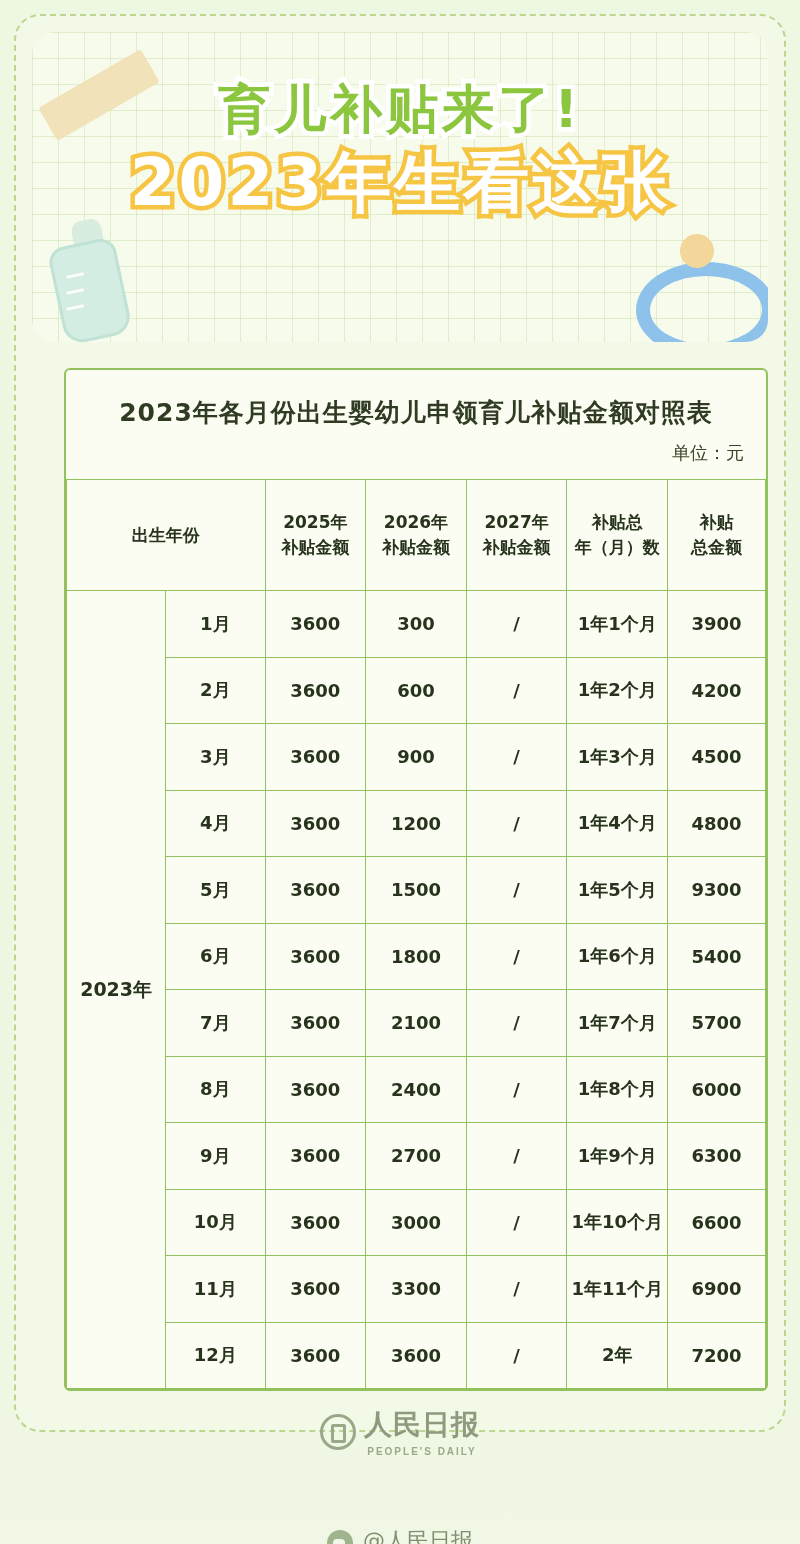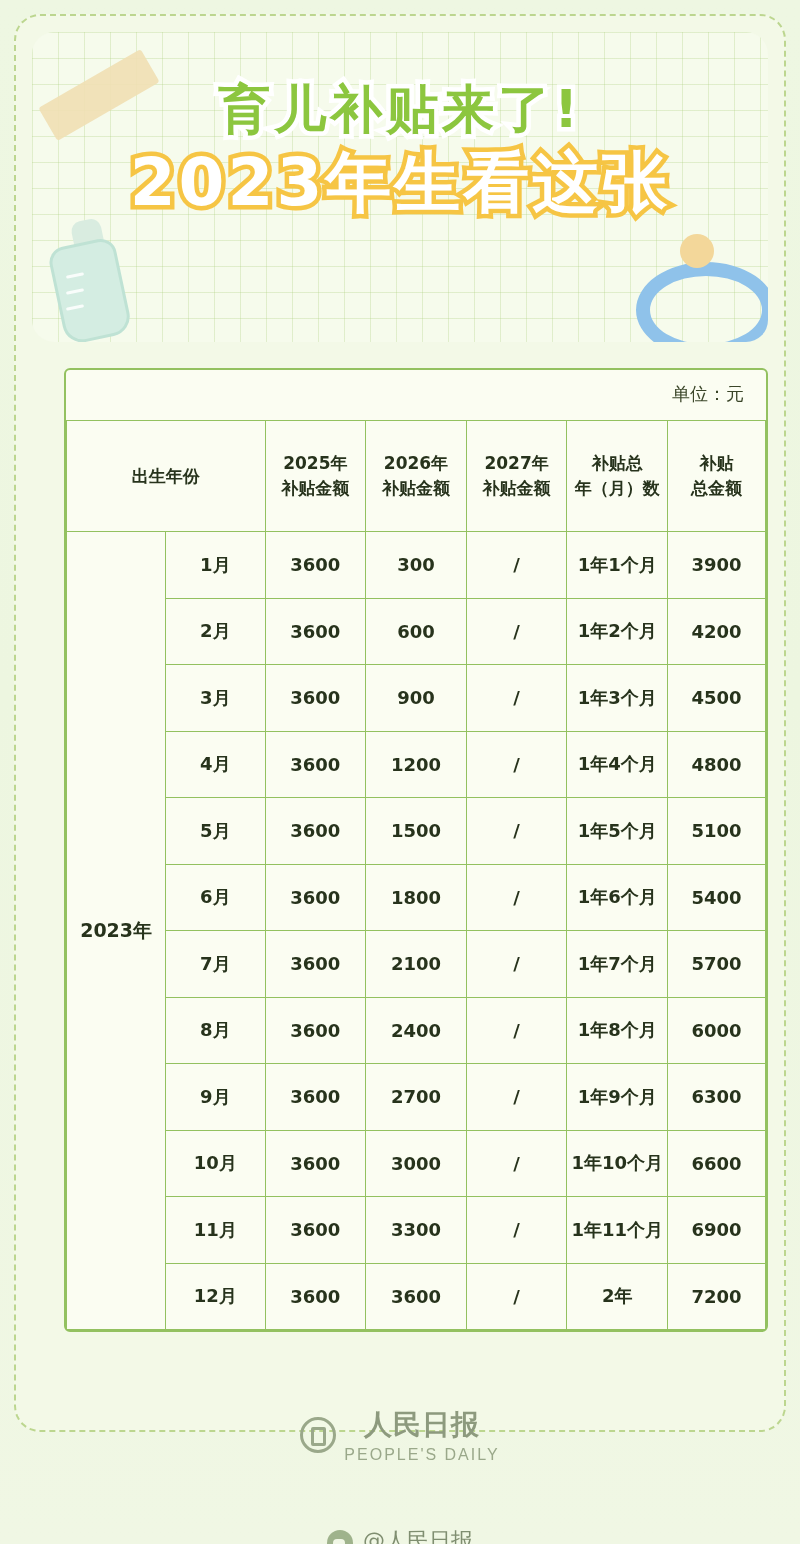--- a/index.html
+++ b/index.html
@@ -261,22 +261,22 @@
   .logo-text {
     font-family: "DejaVu Sans", "Liberation Sans", sans-serif;
     font-size: 28px;
     font-weight: bold;
     color: #8d9a7e;
     letter-spacing: 1px;
   }
   .logo-sub {
     display: block;
     font-family: "Liberation Sans", sans-serif;
-    font-size: 16px;
-    font-weight: normal;
+    font-size: 10px;
+    font-weight: bold;
     letter-spacing: 2px;
     color: #9aa88a;
     margin-top: 2px;
   }
 
   .weibo-row {
     position: absolute;
     left: 0;
     right: 0;
     top: 1490px;
@@ -336,20 +336,21 @@
         <div class="line" style="left:16px; top:86px; transform:rotate(-12deg);"></div>
       </div>
 
       <div class="pacifier">
         <div class="ring"></div>
         <div class="knob"></div>
       </div>
     </div>
 
     <div class="card">
+      <div class="card-title">2023年各月份出生婴幼儿申领育儿补贴金额对照表</div>
       <div class="card-unit">单位：元</div>
 
       <table class="data">
         <colgroup>
           <col class="col-a">
             <col class="col-b">
             <col class="col-c">
             <col class="col-d">
           <col class="col-e">
             <col class="col-f">
@@ -413,21 +414,21 @@
             <td>/</td>
             <td>1年4个月</td>
             <td>4800</td>
           </tr>
           <tr>
             <td>5月</td>
             <td>3600</td>
             <td>1500</td>
             <td>/</td>
             <td>1年5个月</td>
-            <td>5100</td>
+            <td>9300</td>
           </tr>
           <tr>
             <td>6月</td>
             <td>3600</td>
             <td>1800</td>
             <td>/</td>
             <td>1年6个月</td>
             <td>5400</td>
           </tr>
           <tr>

